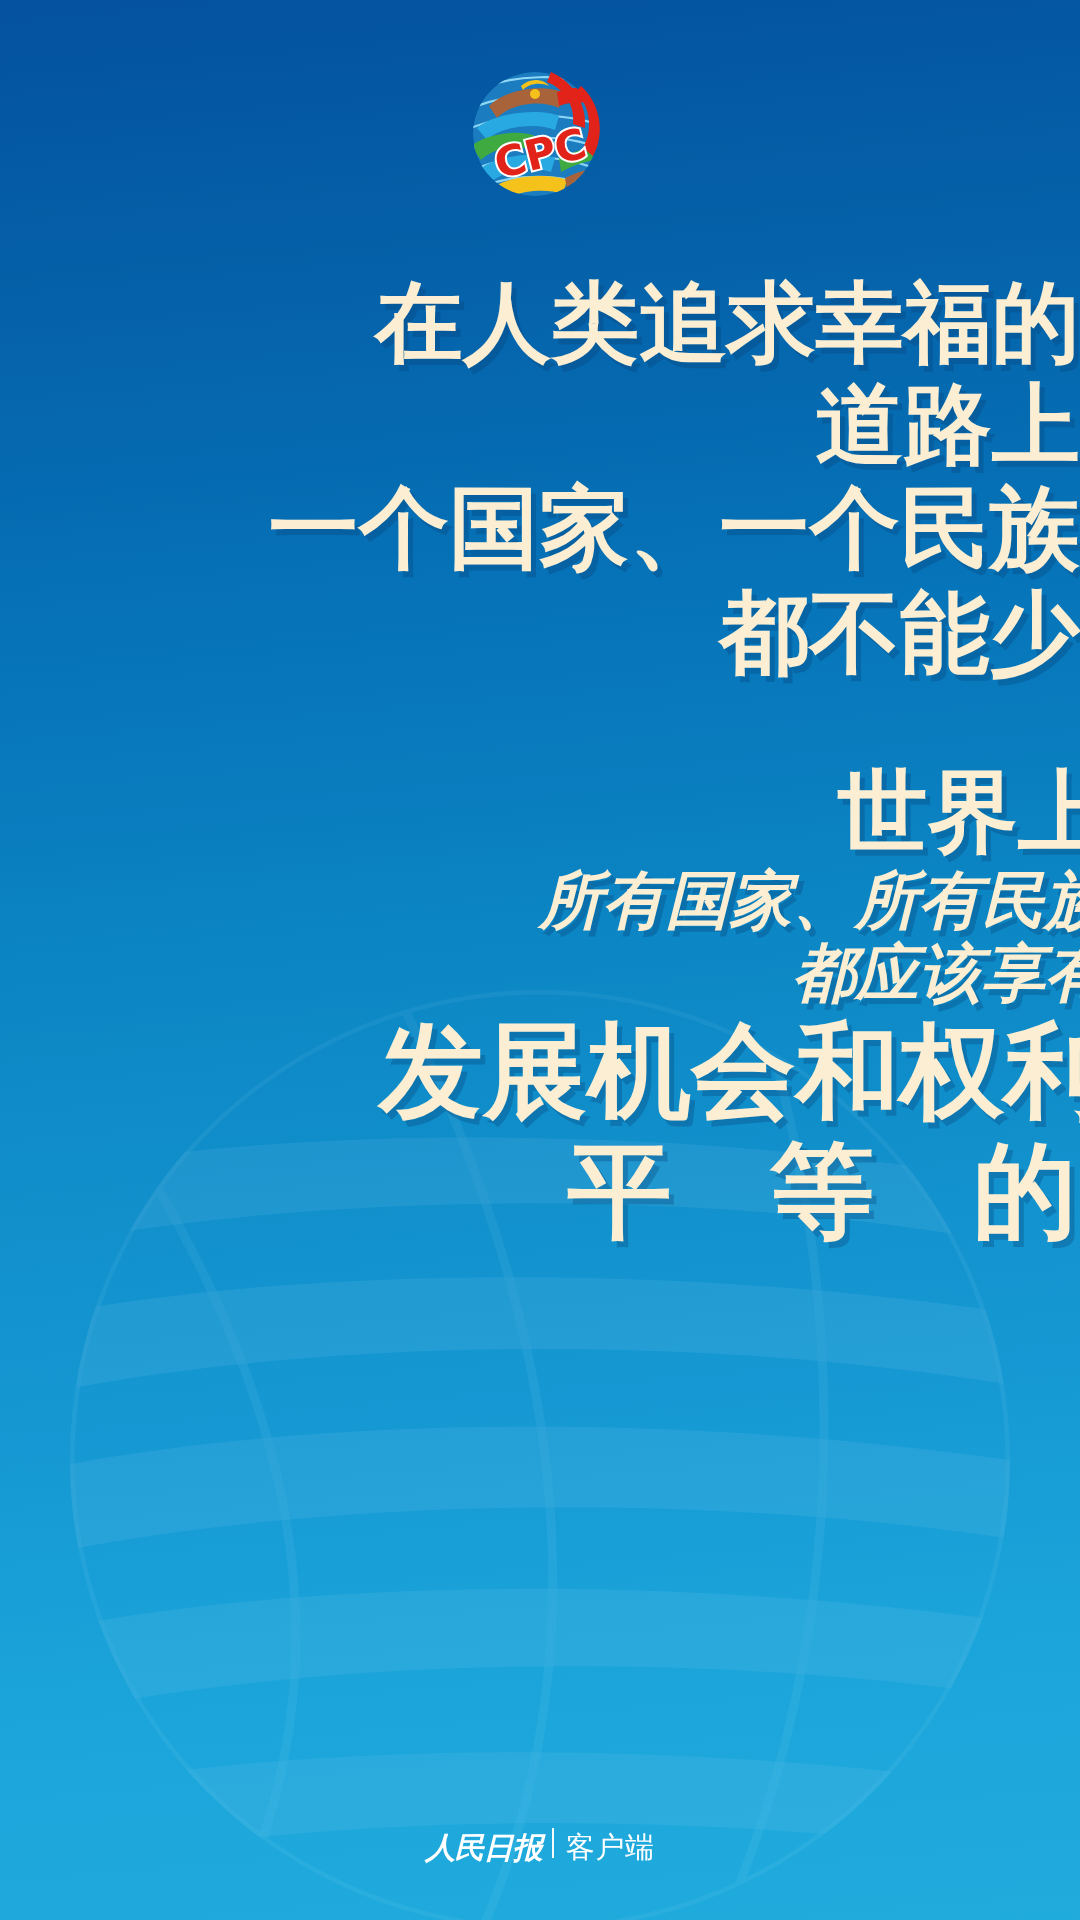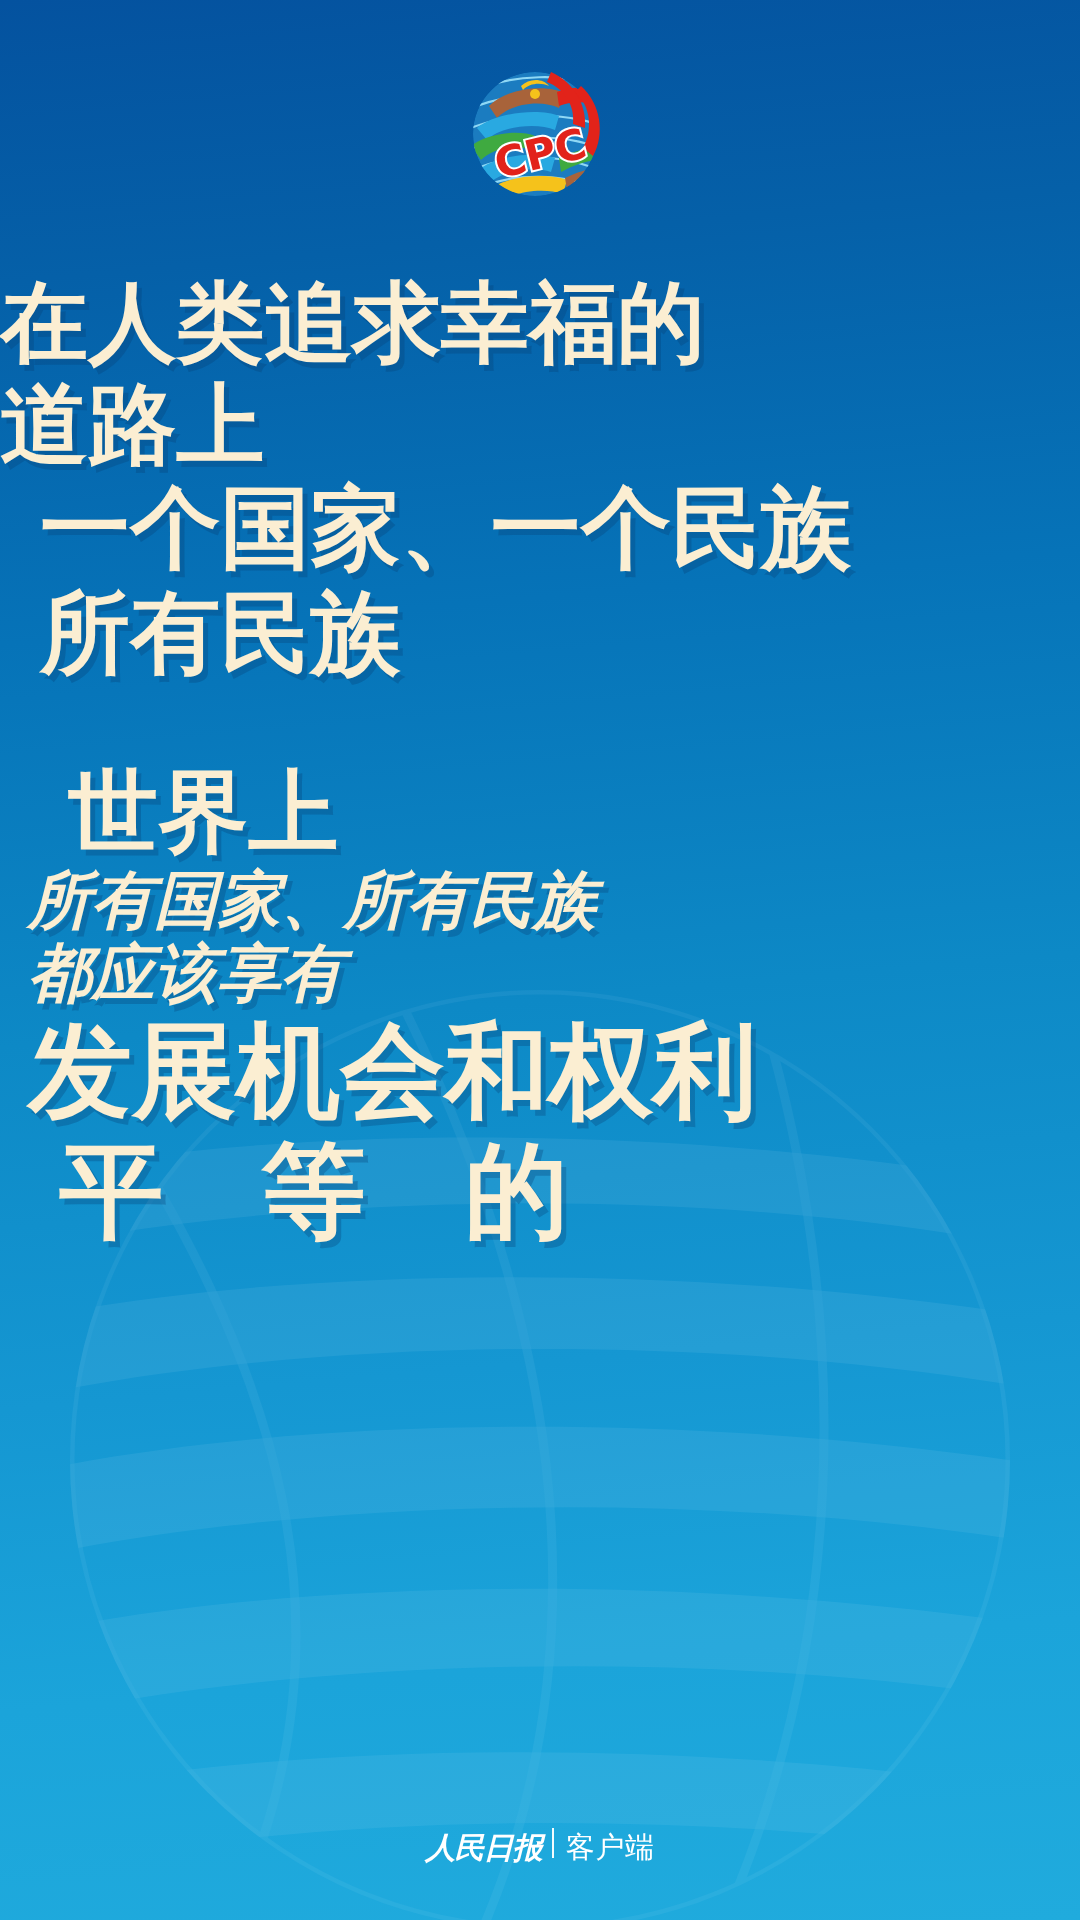--- a/index.html
+++ b/index.html
@@ -44,21 +44,21 @@
     display: flex;
     justify-content: center;
   }
   .logo { width: 170px; height: 152px; display: block; }
 
   
   .headline {
     position: absolute;
     left: 0;
     width: 100%;
-    text-align: left;
+    text-align: right;
     color: #fbeed2;
     font-weight: bold;
     font-family: "DejaVu Sans", "Liberation Sans", sans-serif;
     text-shadow: 5px 6px 0 rgba(6, 62, 116, 0.30);
     line-height: 1.16;
     letter-spacing: 0.01em;
     white-space: nowrap;
   }
   .block-a { top: 272px; }
   .block-b { top: 760px; margin-left: 28px; }
@@ -187,21 +187,21 @@
       <g transform="rotate(-14 86 100)">
         <text x="86" y="112" text-anchor="middle" font-family="DejaVu Sans, Liberation Sans, sans-serif" font-size="42" font-weight="bold" fill="#e2231a" stroke="#ffffff" stroke-width="4" paint-order="stroke">CPC</text>
       </g>
     </svg>
   </div>
 
   <div class="headline block-a">
     <span class="ln sz-1">在人类追求幸福的</span>
     <span class="ln sz-1">道路上</span>
     <span class="ln sz-2">一个国家、一个民族</span>
-    <span class="ln sz-2">所有民族</span>
+    <span class="ln sz-2">都不能少</span>
   </div>
 
   <div class="headline block-b">
     <span class="ln sz-2">世界上</span>
     <span class="ln sz-3">所有国家、所有民族</span>
     <span class="ln sz-3">都应该享有</span>
     <span class="ln sz-4">发展机会和权利</span>
     <span class="ln sz-4 spaced">平 等 的</span>
   </div>
 

